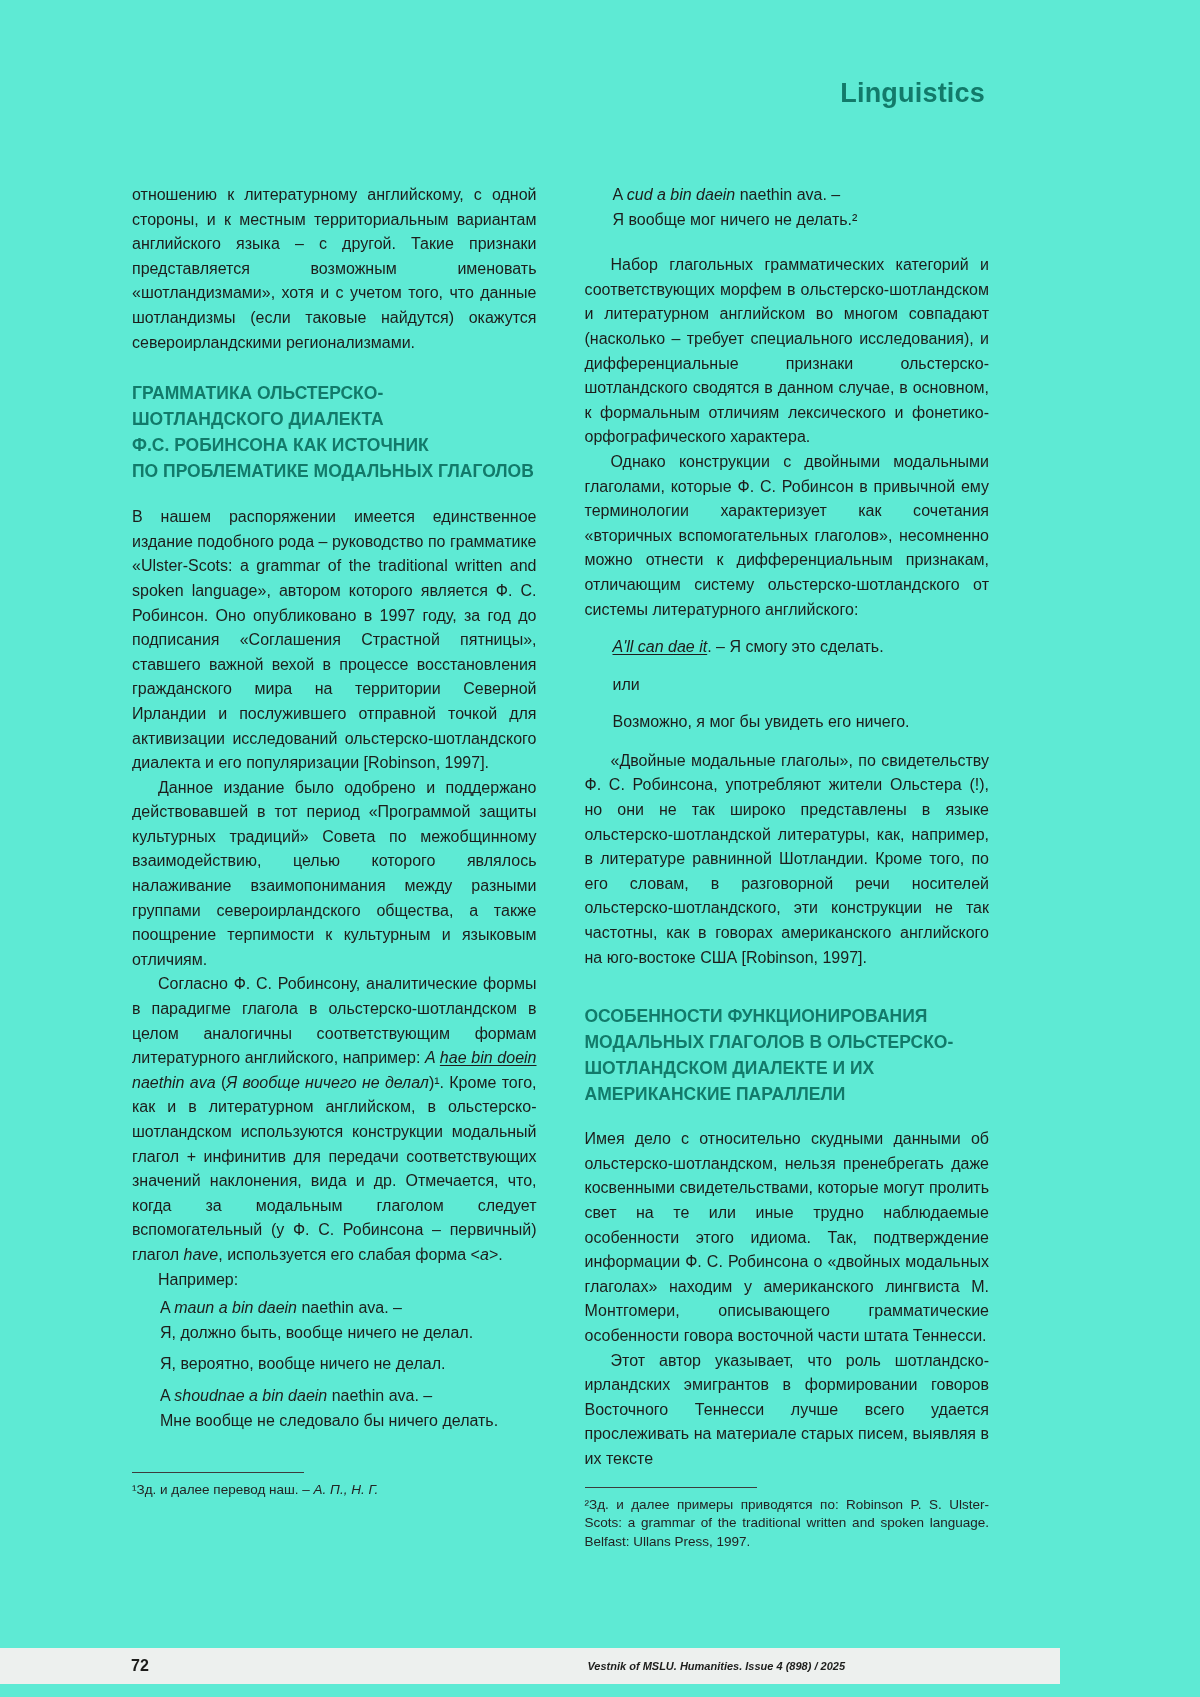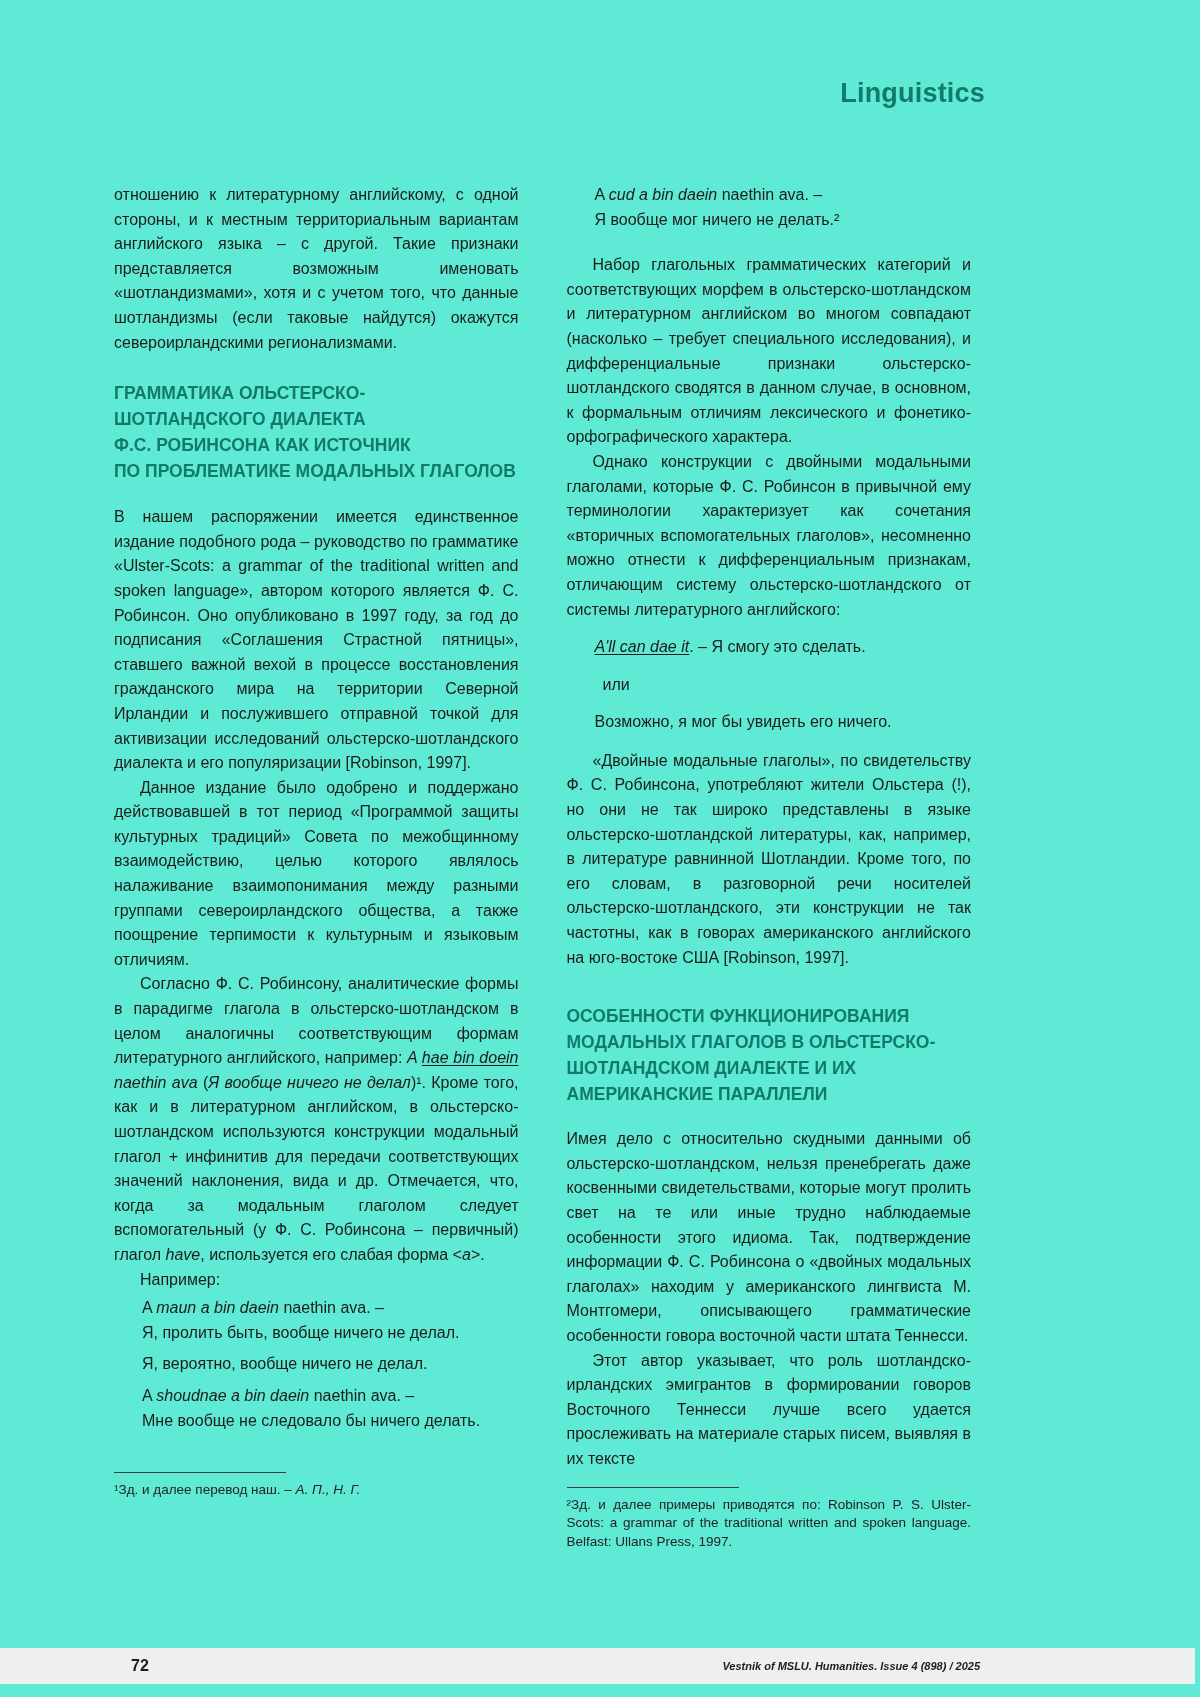--- a/index.html
+++ b/index.html
@@ -12,21 +12,21 @@
     color:#1d1d1b;
     overflow:hidden;
   }
   .running-head {
     position:absolute; top:78px; right:215px;
     font-size:27px; font-weight:700;
     color:var(--accent,#127a6a);
     letter-spacing:.2px;
   }
   .columns {
-    position:absolute; top:183px; left:114px; width:857px;
+    position:absolute; top:183px; left:132px; width:857px;
     display:flex; gap:48px;
   }
   .col { flex:1 1 0; min-width:0; display:flex; flex-direction:column; }
 
   p.body {
     font-size:16px; line-height:24.6px;
     text-align:justify; text-align-last:left;
     hyphens:auto;
   }
   .indent { text-indent:26px; }
@@ -37,39 +37,39 @@
     white-space:pre-line;
   }
   .h-left  { margin:25px 0 21px; }
   .h-right { margin:33px 0 20px; }
 
   .examples { margin-left:28px; font-size:16px; line-height:24.6px; }
   .ex-top  { margin-bottom:21px; }
   .ex-list { margin-top:4px; }
   .ex-mid  { margin-top:13px; margin-bottom:13px; }
   .example { margin-bottom:7px; }
-  .or-label { margin-left:36px; margin-bottom:13px; font-size:16px; line-height:24.6px; }
+  .or-label { margin-left:28px; margin-bottom:13px; font-size:16px; line-height:24.6px; }
 
   .i { font-style:italic; }
   .u { text-decoration:underline; text-underline-offset:2px; }
 
   .footnote {
     font-size:13.5px; line-height:18.5px; color:#232323;
   }
   .fn-left  { margin-top:32px; }
   .fn-right { margin-top:15px; text-align:justify; text-align-last:left; }
   .fn-rule {
     width:172px; height:0;
     border-top:1.5px solid #3c3c3c;
     margin-bottom:8px;
   }
 
   .pagefoot {
     position:absolute; left:0; bottom:13px;
-    width:1195px; height:36px;
+    width:1060px; height:36px;
     background:var(--footer_bg,#edf0ee);
     display:flex; align-items:center; justify-content:space-between;
     padding:0 215px 0 131px;
   }
   .pn { font-weight:700; font-size:16px; color:#1d1d1b; }
   .journal { font-weight:700; font-style:italic; font-size:11px; color:#1d1d1b; }
 </style>
 </head>
 <body>
 
@@ -88,21 +88,21 @@
 ПО ПРОБЛЕМАТИКЕ МОДАЛЬНЫХ ГЛАГОЛОВ</h2>
 
       <p class="body">В нашем распоряжении имеется единственное издание подобного рода – руководство по грамматике «Ulster-Scots: a grammar of the traditional written and spoken language», автором которого является Ф. С. Робинсон. Оно опубликовано в 1997 году, за год до подписания «Соглашения Страстной пятницы», ставшего важной вехой в процессе восстановления гражданского мира на территории Северной Ирландии и послужившего отправной точкой для активизации исследований ольстерско-шотландского диалекта и его популяризации [Robinson, 1997].</p>
       <p class="body indent">Данное издание было одобрено и поддержано действовавшей в тот период «Программой защиты культурных традиций» Совета по межобщинному взаимодействию, целью которого являлось налаживание взаимопонимания между разными группами североирландского общества, а также поощрение терпимости к культурным и языковым отличиям.</p>
       <p class="body indent"><span>Согласно Ф. С. Робинсону, аналитические формы в парадигме глагола в ольстерско-шотландском в целом аналогичны соответствующим формам литературного английского, например: </span><span class="i">A </span><span class="i u">hae bin doein</span><span class="i"> naethin ava</span><span> (</span><span class="i">Я вообще ничего не делал</span><span>)¹. Кроме того, как и в литературном английском, в ольстерско-шотландском используются конструкции модальный глагол + инфинитив для передачи соответствующих значений наклонения, вида и др. Отмечается, что, когда за модальным глаголом следует вспомогательный (у Ф. С. Робинсона – первичный) глагол </span><span class="i">have</span><span>, используется его слабая форма &lt;</span><span class="i">a</span><span>&gt;.</span></p>
       <p class="body indent">Например:</p>
 
       <div class="examples ex-list">
         <div class="example">
           <div><span>A </span><span class="i">maun a bin daein</span><span> naethin ava. –</span></div>
-          <div>Я, пролить быть, вообще ничего не делал.</div>
+          <div>Я, должно быть, вообще ничего не делал.</div>
         </div>
         <div class="example">
           <div>Я, вероятно, вообще ничего не делал.</div>
         </div>
         <div class="example">
           <div><span>A </span><span class="i">shoudnae a bin daein</span><span> naethin ava. –</span></div>
           <div>Мне вообще не следовало бы ничего делать.</div>
         </div>
       </div>
 

